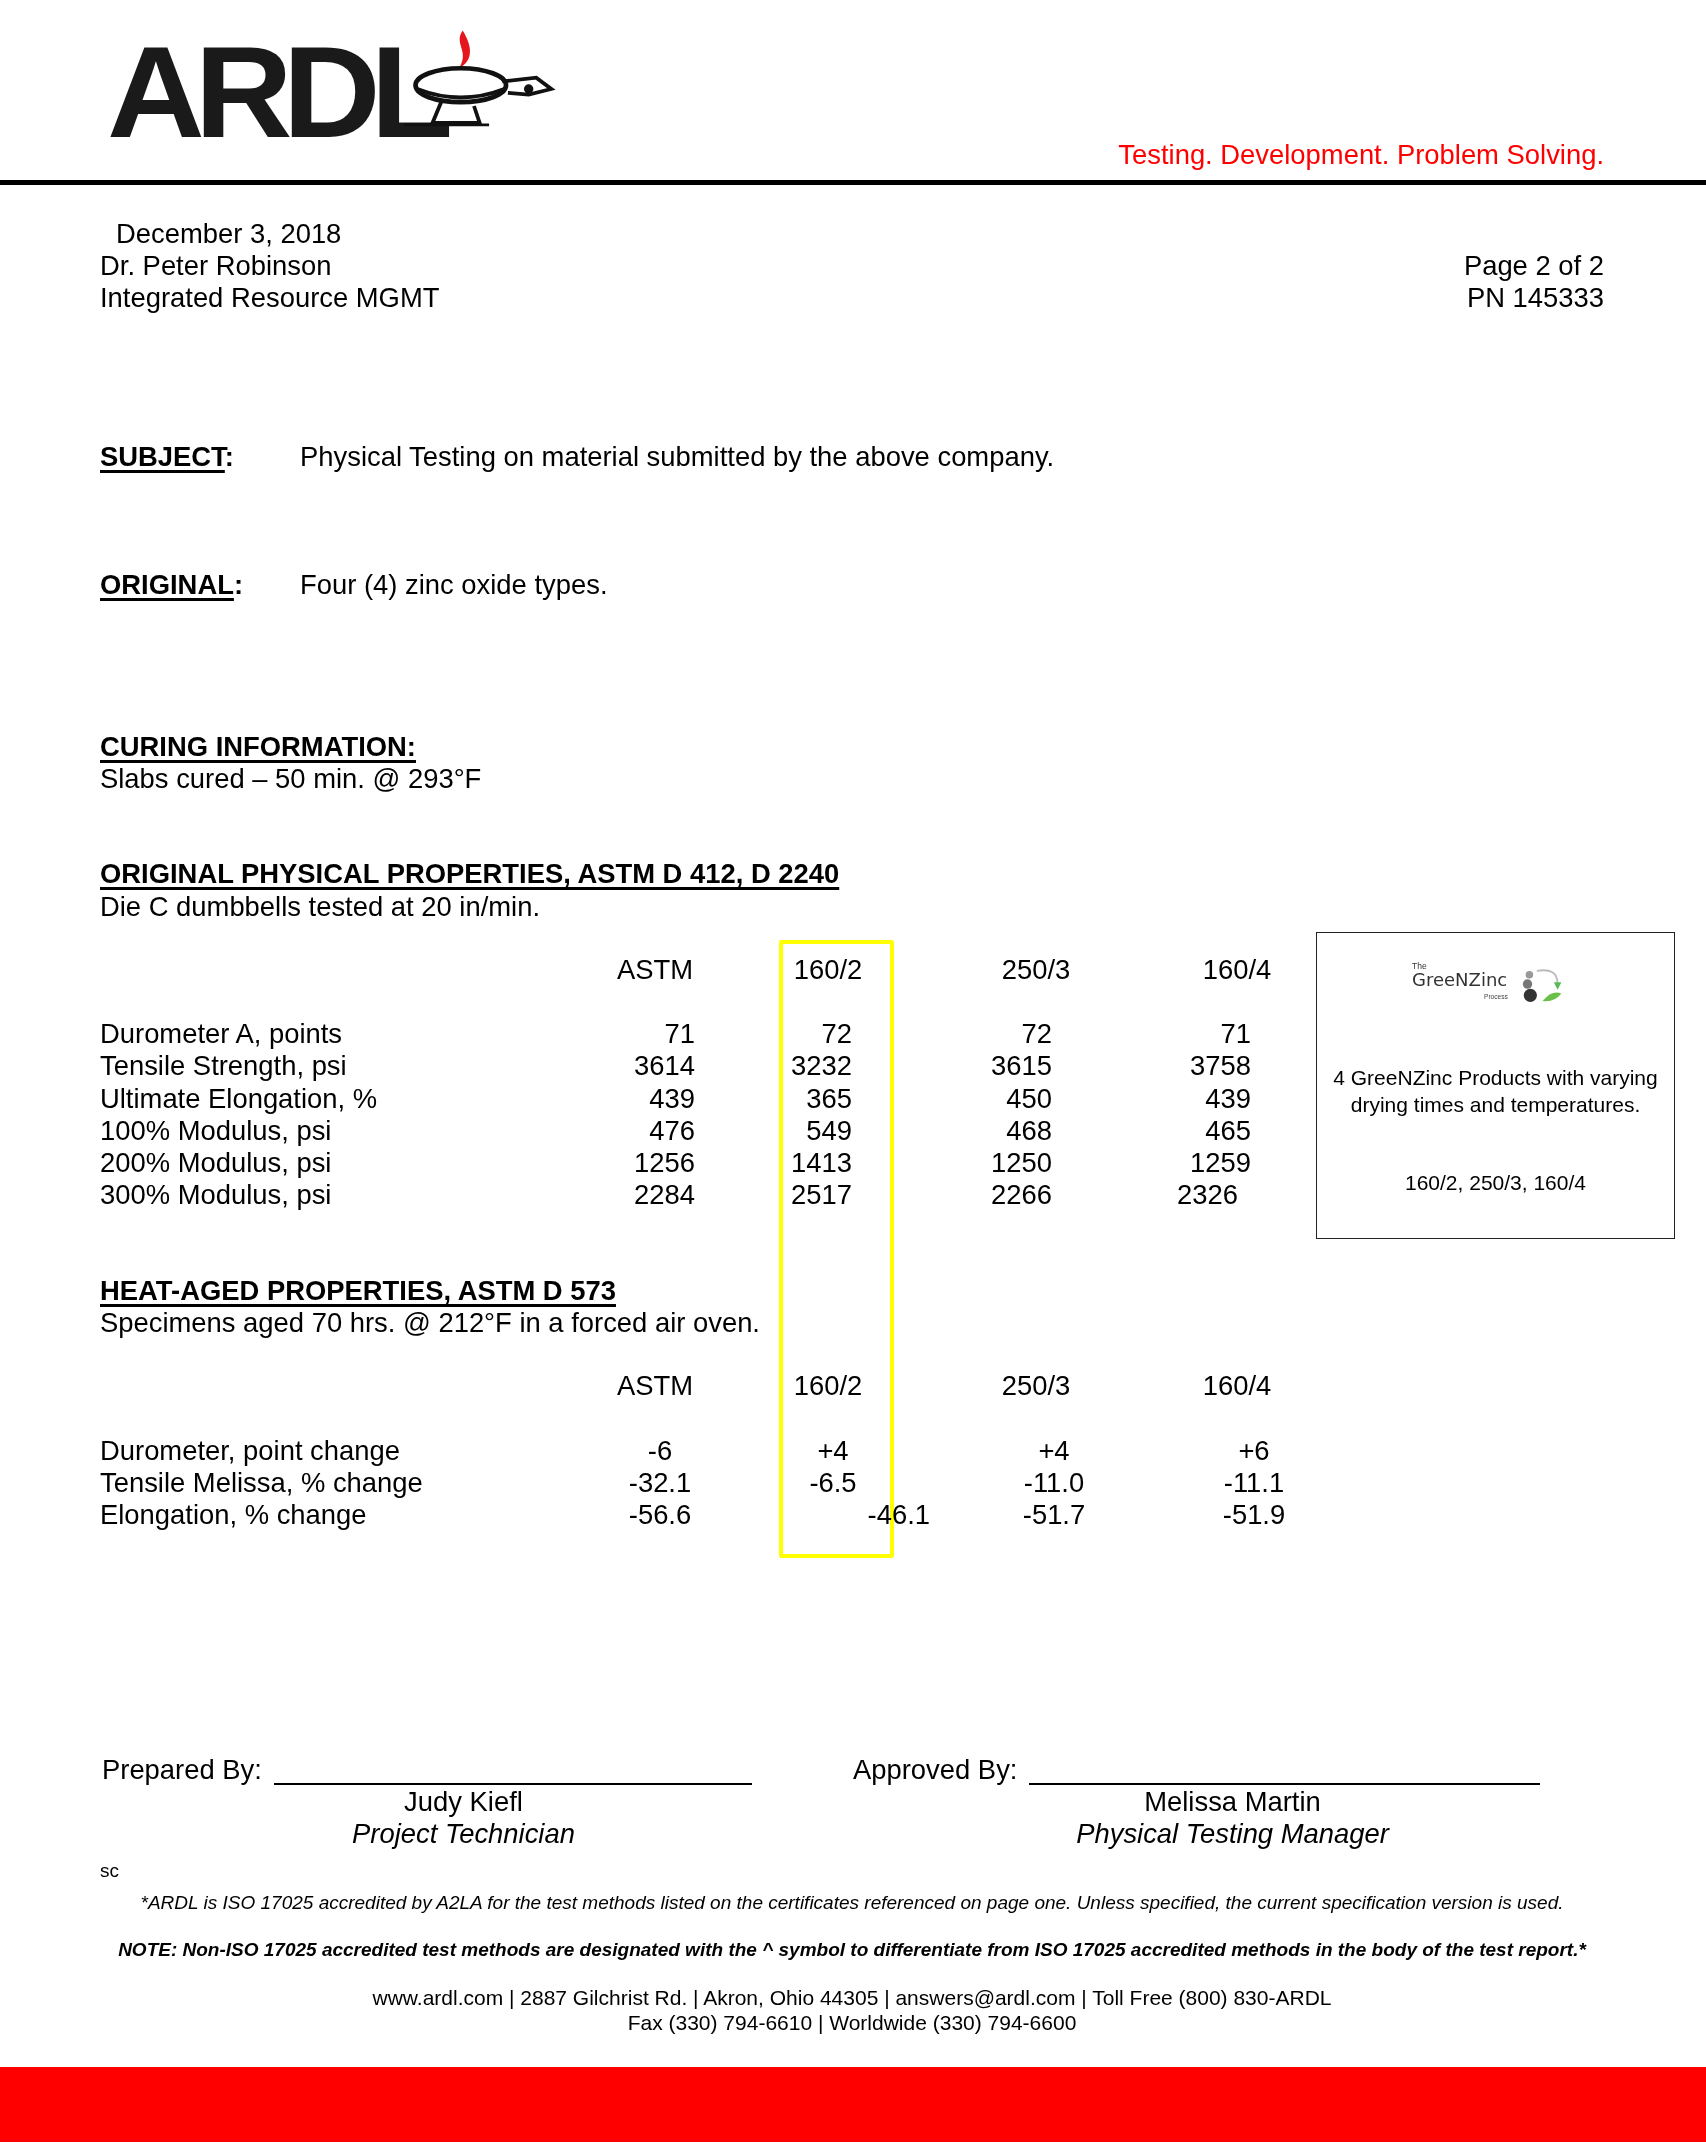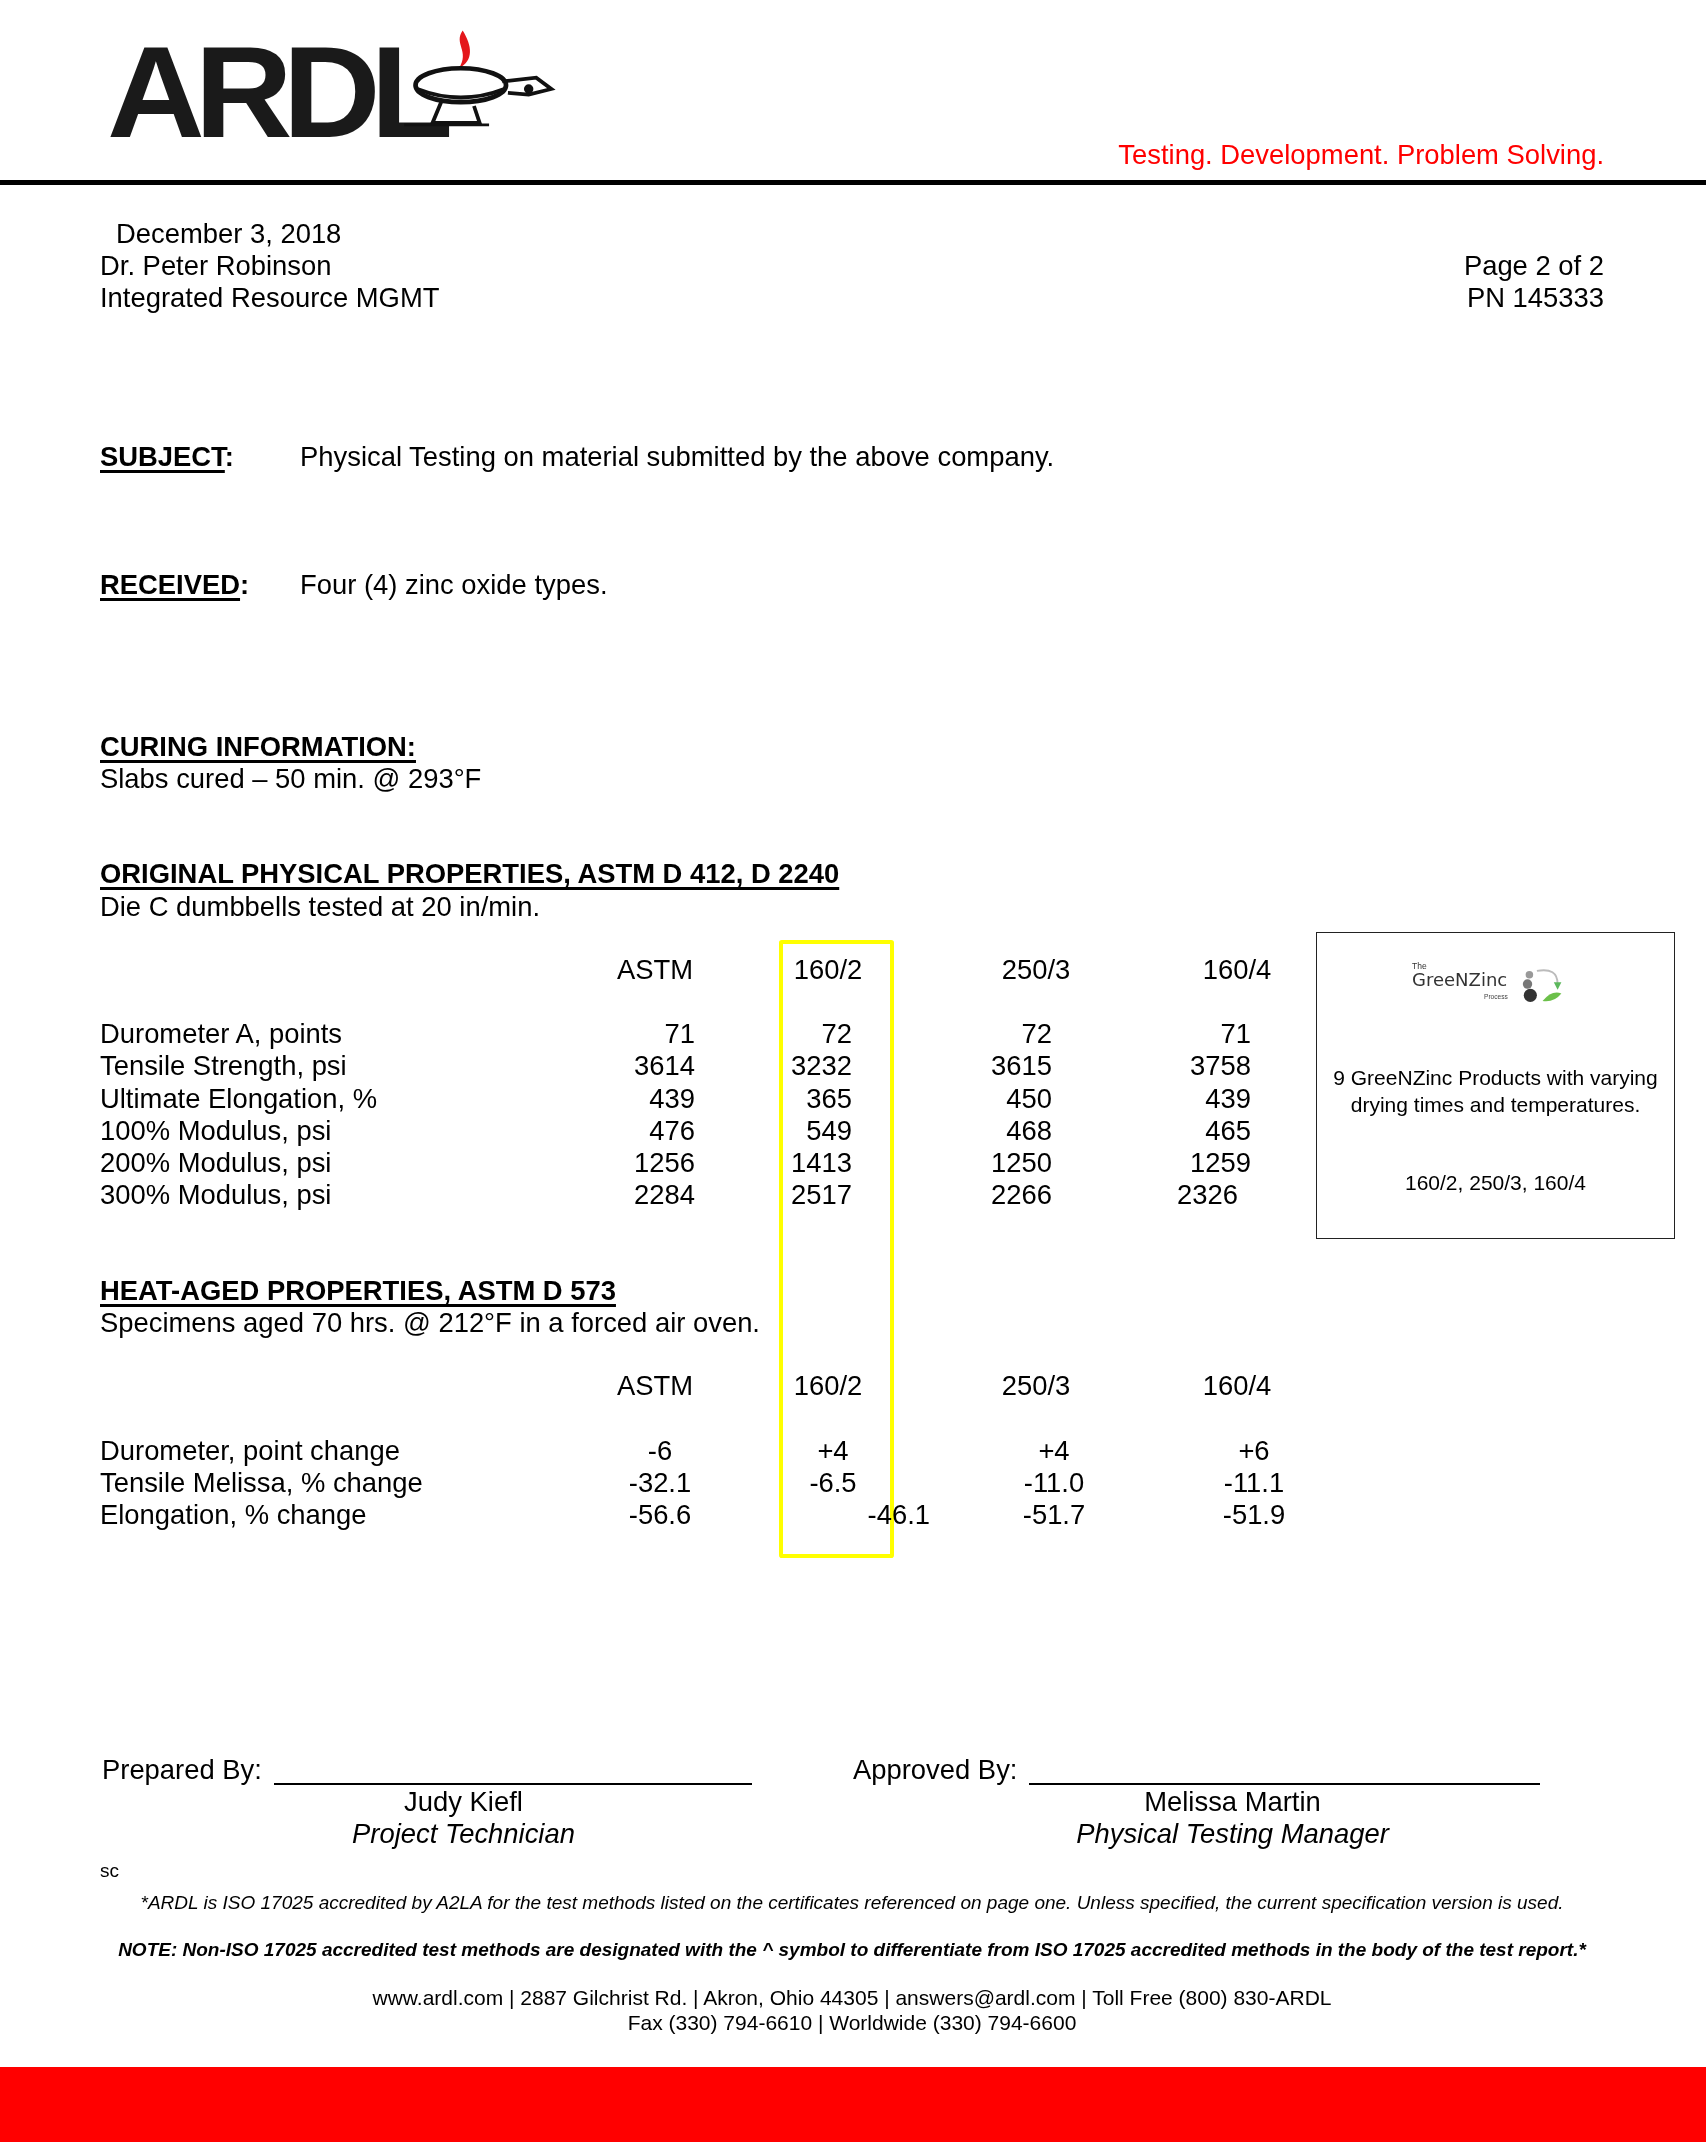--- a/index.html
+++ b/index.html
@@ -88,21 +88,21 @@
 <div id="header-rule" class="abs"></div>
 
 <div id="date" class="abs t">December 3, 2018</div>
 <div id="recipient" class="abs t">Dr. Peter Robinson</div>
 <div id="company" class="abs t">Integrated Resource MGMT</div>
 <div id="page-num" class="abs t">Page 2 of 2</div>
 <div id="pn" class="abs t">PN 145333</div>
 
 <div id="subject-label" class="abs t"><span class="label-bold">SUBJECT</span><b>:</b></div>
 <div id="subject-text" class="abs t">Physical Testing on material submitted by the above company.</div>
-<div id="received-label" class="abs t"><span class="label-bold">RECEIVED</span><b>:</b></div>
+<div id="received-label" class="abs t"><span class="label-bold">ORIGINAL</span><b>:</b></div>
 <div id="received-text" class="abs t">Four (4) zinc oxide types.</div>
 
 <div id="curing-head" class="abs t label-bold">CURING INFORMATION:</div>
 <div id="curing-text" class="abs t">Slabs cured – 50 min. @ 293°F</div>
 
 <div id="orig-head" class="abs t label-bold">ORIGINAL PHYSICAL PROPERTIES, ASTM D 412, D 2240</div>
 <div id="orig-text" class="abs t">Die C dumbbells tested at 20 in/min.</div>
 <div id="orig-table">
     <div class="abs t colhead" style="left: 598px; width: 114px; text-align: center; top: 954px;">ASTM</div>
     <div class="abs t colhead" style="left: 771px; width: 114px; text-align: center; top: 954px;">160/2</div>
@@ -161,21 +161,21 @@
     <span class="proc">Process</span>
     <svg style="position:absolute;left:108px;top:3.8px" width="47" height="40" viewBox="0 0 50 42">
       <circle cx="10" cy="10" r="4" fill="#999"></circle>
       <circle cx="8" cy="20" r="5" fill="#777"></circle>
       <circle cx="11" cy="32" r="7" fill="#333"></circle>
       <path d="M18 6 Q40 2 40 20" fill="none" stroke="#bbb" stroke-width="2"></path>
       <path d="M36 18 L44 18 L40 26 Z" fill="#5cb85c"></path>
       <path d="M24 38 Q34 26 44 30 Q36 40 24 38 Z" fill="#6cc04a"></path>
     </svg>
   </div>
-  <div id="gz-desc">9 GreeNZinc Products with varying drying times and temperatures.</div>
+  <div id="gz-desc">4 GreeNZinc Products with varying drying times and temperatures.</div>
   <div id="gz-list">160/2, 250/3, 160/4</div>
 </div>
 
 <div id="heat-head" class="abs t label-bold">HEAT-AGED PROPERTIES, ASTM D 573</div>
 <div id="heat-text" class="abs t">Specimens aged 70 hrs. @ 212°F in a forced air oven.</div>
 <div id="heat-table">
     <div class="abs t colhead" style="left: 598px; width: 114px; text-align: center; top: 1370px;">ASTM</div>
     <div class="abs t colhead" style="left: 771px; width: 114px; text-align: center; top: 1370px;">160/2</div>
     <div class="abs t colhead" style="left: 979px; width: 114px; text-align: center; top: 1370px;">250/3</div>
     <div class="abs t colhead" style="left: 1180px; width: 114px; text-align: center; top: 1370px;">160/4</div>

